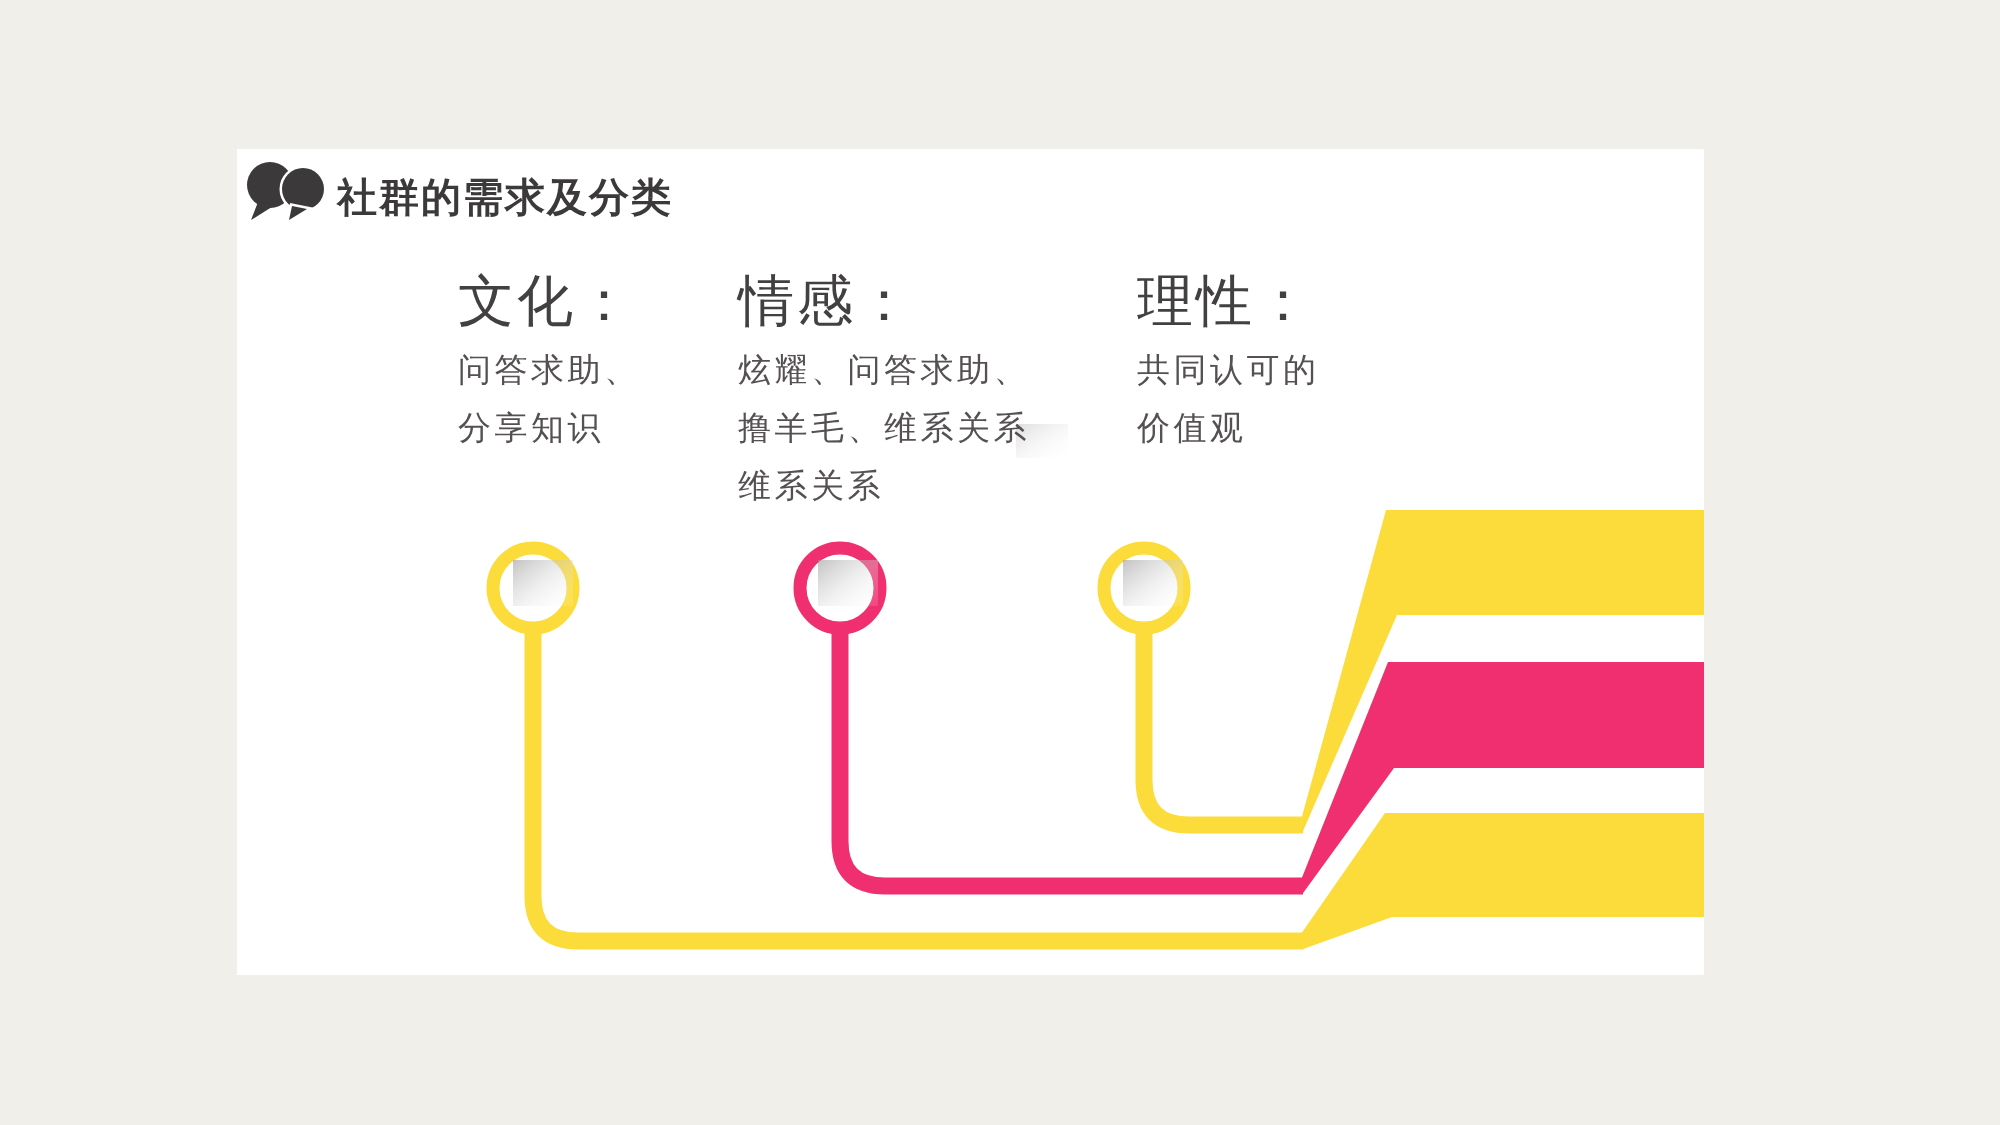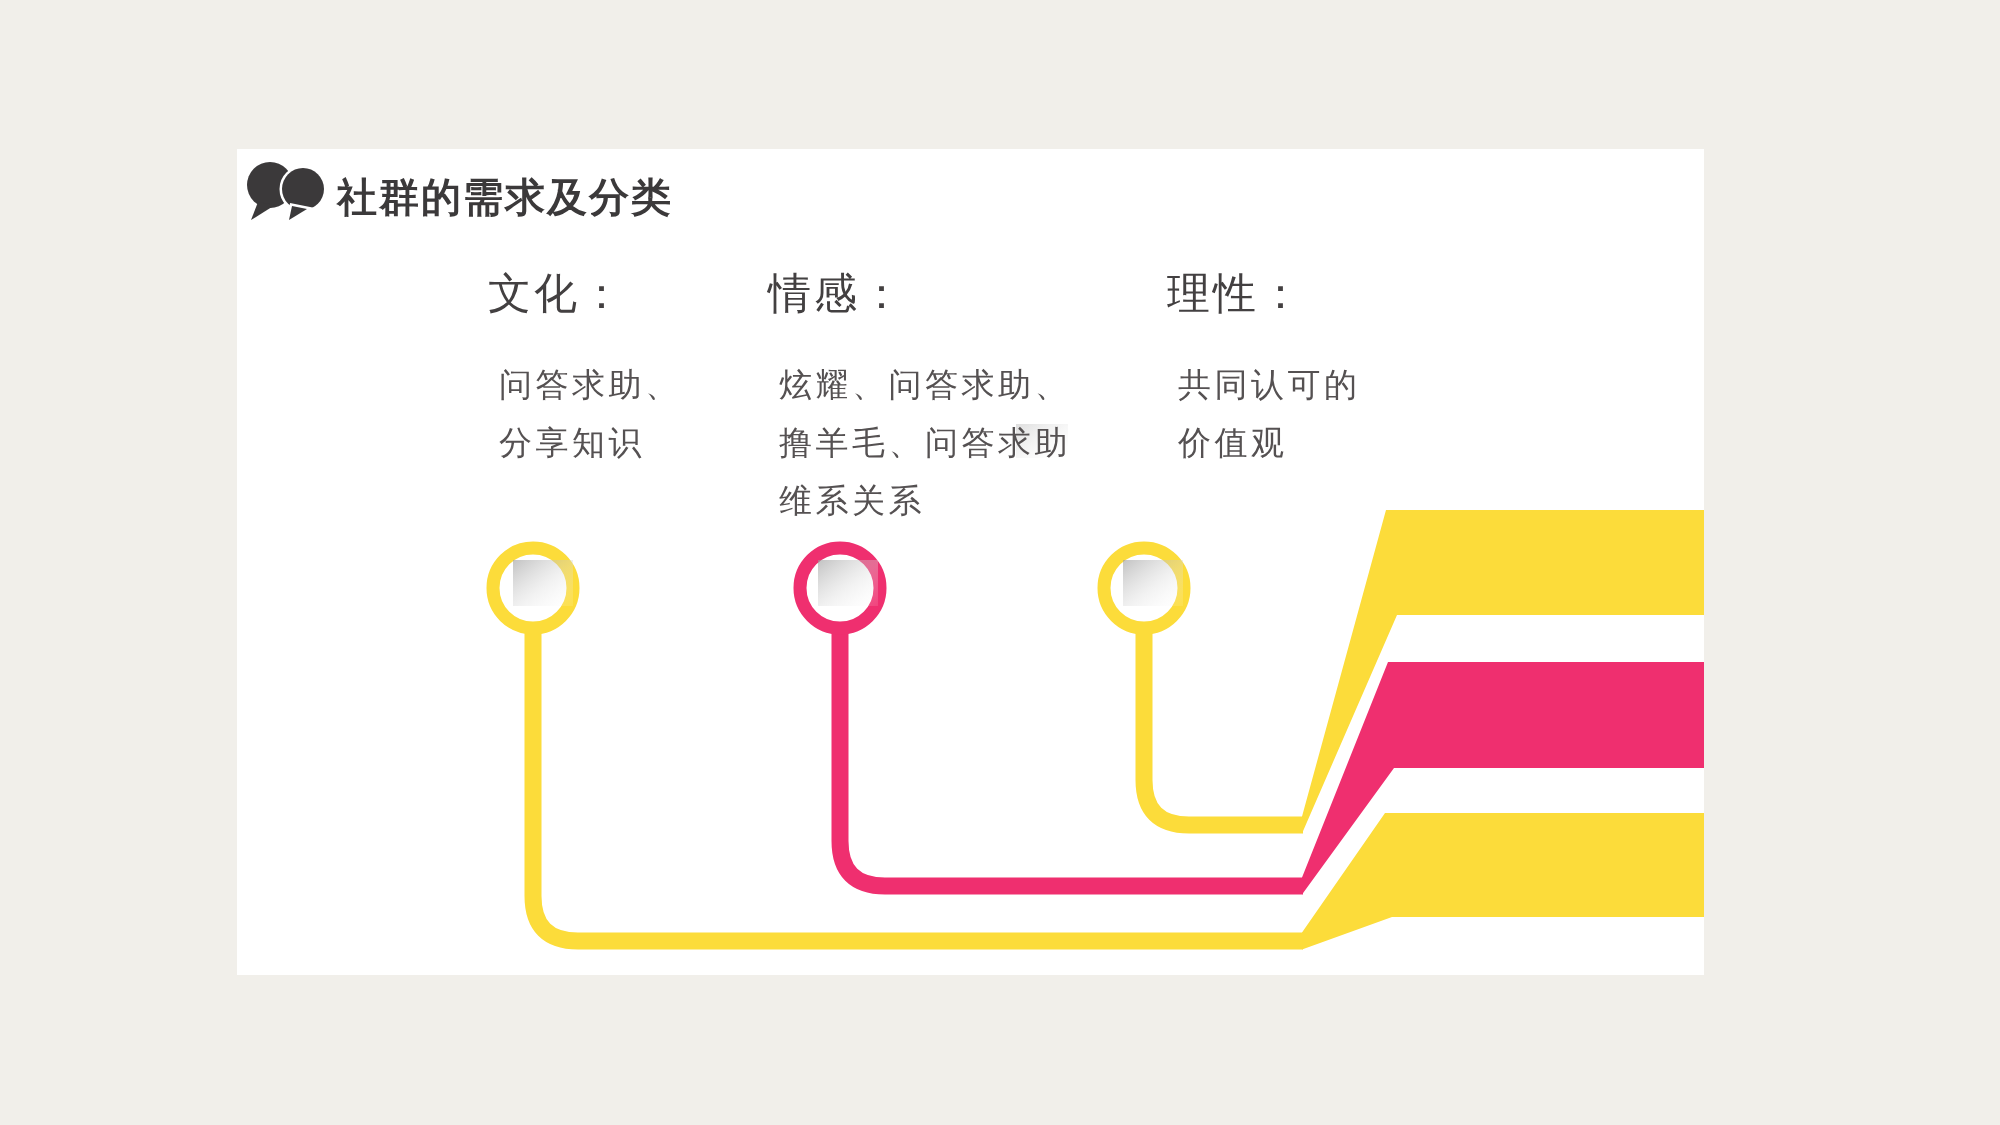--- a/index.html
+++ b/index.html
@@ -46,34 +46,32 @@
     position: absolute;
     left: 246px; top: 160px;
     width: 82px; height: 62px;
   }
   .col {
     position: absolute;
     top: 270px;
     white-space: nowrap;
   }
   .col-heading {
-    font-size: 43px;
+    font-size: 56px;
     letter-spacing: 3px;
     color: var(--heading);
     line-height: 1.1;
-    margin-left: 30px;
   }
   .col-body {
     position: absolute;
-    top: 86px;
+    top: 71px;
     font-size: 33px;
     letter-spacing: 3.5px;
     color: var(--body);
     line-height: 58px;
-    margin-left: 41px;
   }
   .col-1 { left: 458px; }
   .col-2 { left: 738px; }
   .col-3 { left: 1137px; }
 </style>
 </head>
 <body>
 
 <div class="canvas">
 
@@ -122,21 +120,21 @@
     <div class="col-body">
       <div>问答求助、</div>
       <div>分享知识</div>
     </div>
   </div>
 
   <div class="col col-2">
     <div class="col-heading">情感：</div>
     <div class="col-body">
       <div>炫耀、问答求助、</div>
-      <div>撸羊毛、问答求助</div>
+      <div>撸羊毛、维系关系</div>
       <div>维系关系</div>
     </div>
   </div>
 
   <div class="col col-3">
     <div class="col-heading">理性：</div>
     <div class="col-body">
       <div>共同认可的</div>
       <div>价值观</div>
     </div>

